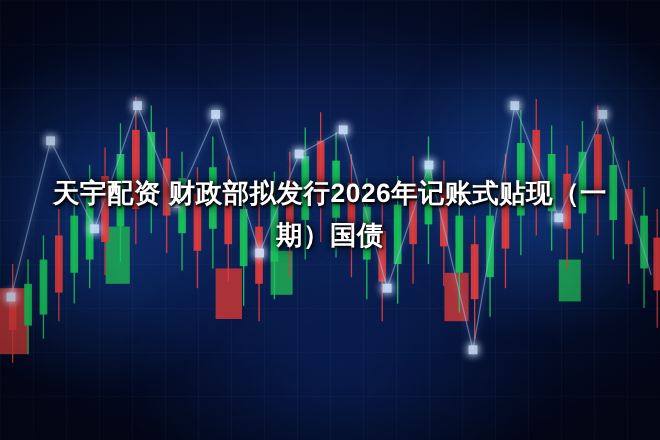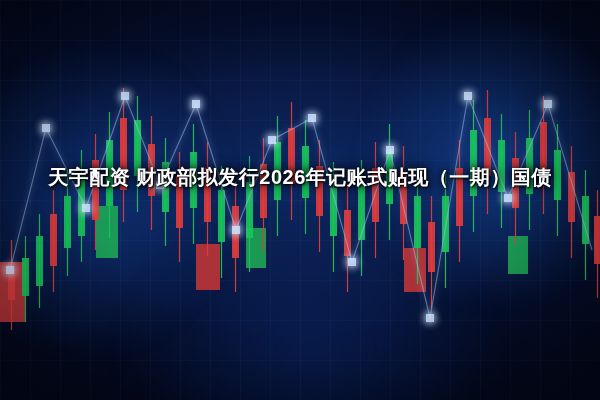--- a/index.html
+++ b/index.html
@@ -56,21 +56,21 @@
     inset: 0;
   }
   #headline {
     position: absolute;
     left: 0;
     right: 0;
     top: 158px;
     padding: 0 26px;
     text-align: center;
     color: #ffffff;
-    font-size: 20px;
+    font-size: 24px;
     font-weight: bold;
     line-height: 38px;
     letter-spacing: 0.5px;
     text-shadow:
       0 0 6px rgba(0,0,0,0.95),
       0 0 14px rgba(0,0,0,0.85),
       1px 1px 2px rgba(0,0,0,1);
     white-space: pre-wrap;
   }
   #vignette {

